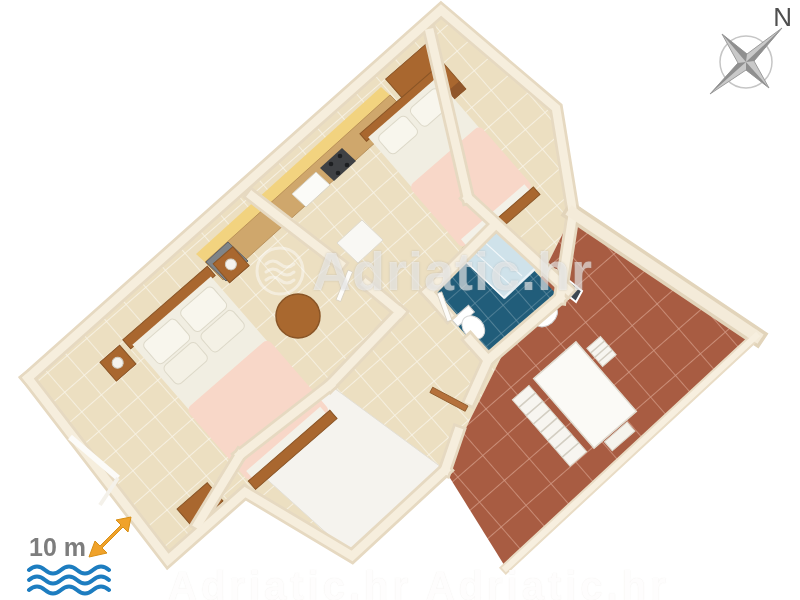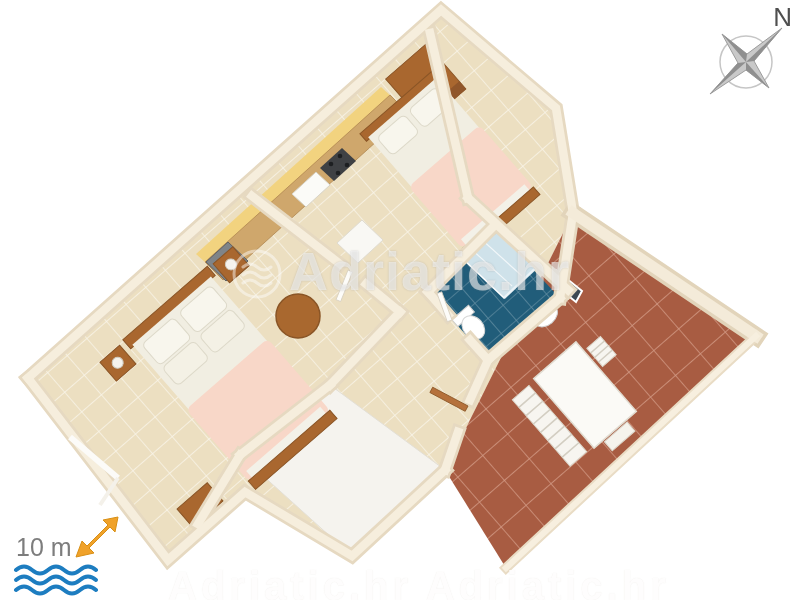--- a/index.html
+++ b/index.html
@@ -10,25 +10,25 @@
   
   .wallBase{fill:none;stroke:#e6d9c1;stroke-width:14;stroke-linecap:square;stroke-linejoin:miter;}
   .wallTop{fill:none;stroke:#f6eedd;stroke-width:8.5;stroke-linecap:square;stroke-linejoin:miter;}
   .wallBaseTall{fill:none;stroke:#e2d4ba;stroke-width:18;stroke-linecap:square;}
   .wallTopTall{fill:none;stroke:#f4ebd9;stroke-width:11;stroke-linecap:square;}
   .wallBaseLow{fill:none;stroke:#e9dcc5;stroke-width:10;stroke-linecap:square;}
   .wallTopLow{fill:none;stroke:#f7efdf;stroke-width:6;stroke-linecap:square;}
   
   .compass{position:absolute;left:694px;top:2px;width:104px;height:104px;}
   .compass .nlabel{position:absolute;right:6px;top:0;font-size:26px;color:#4f4f4f;}
-  .scaleblock{position:absolute;left:10px;top:515px;width:130px;height:85px;}
+  .scaleblock{position:absolute;left:23px;top:515px;width:130px;height:85px;font-weight:bold;}
   .scaleblock .dist{position:absolute;left:6px;top:18px;font-size:25px;color:#7d7d7d;}
   .scaleblock .arrow{position:absolute;left:62px;top:0px;}
   .scaleblock .waves{position:absolute;left:2px;top:48px;}
-  .watermark{position:absolute;left:229px;top:240px;display:flex;align-items:flex-end;
+  .watermark{position:absolute;left:252px;top:240px;display:flex;align-items:center;
              pointer-events:none;}
   .watermark .wm-text{font-size:54px;font-weight:bold;color:rgba(252,252,252,0.55);
              letter-spacing:1px;text-shadow:0 0 2px rgba(130,130,130,0.35);}
   .watermark .wm-logo{margin-right:4px;opacity:.6;}
   .wm-bottom{position:absolute;left:168px;top:564px;font-size:40px;font-weight:bold;
              color:rgba(255,255,255,0.9);white-space:nowrap;letter-spacing:4px;
              text-shadow:0 0 1px rgba(210,200,190,0.4);}
 </style>
 </head>
 <body>

